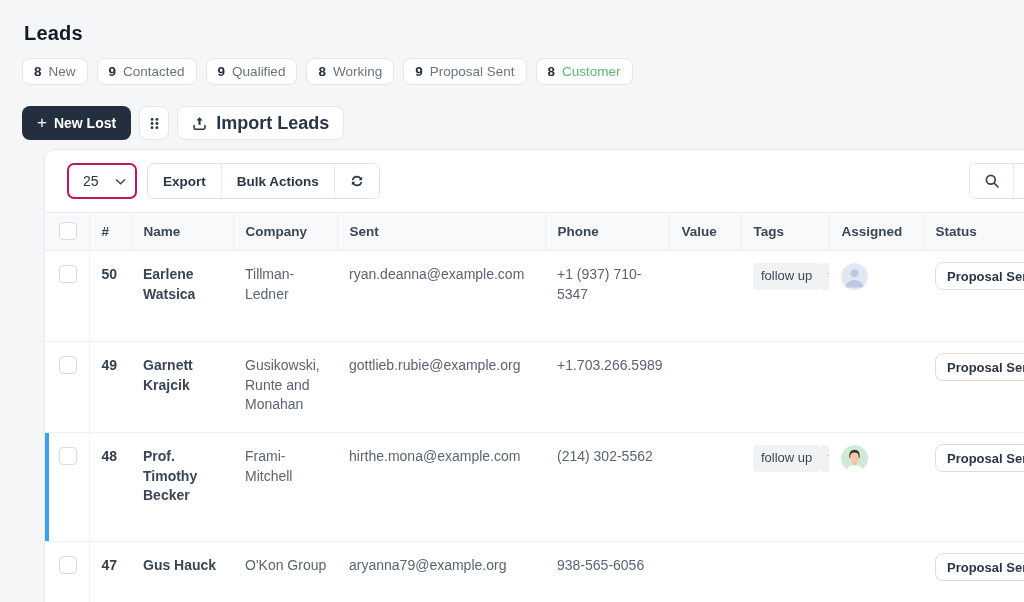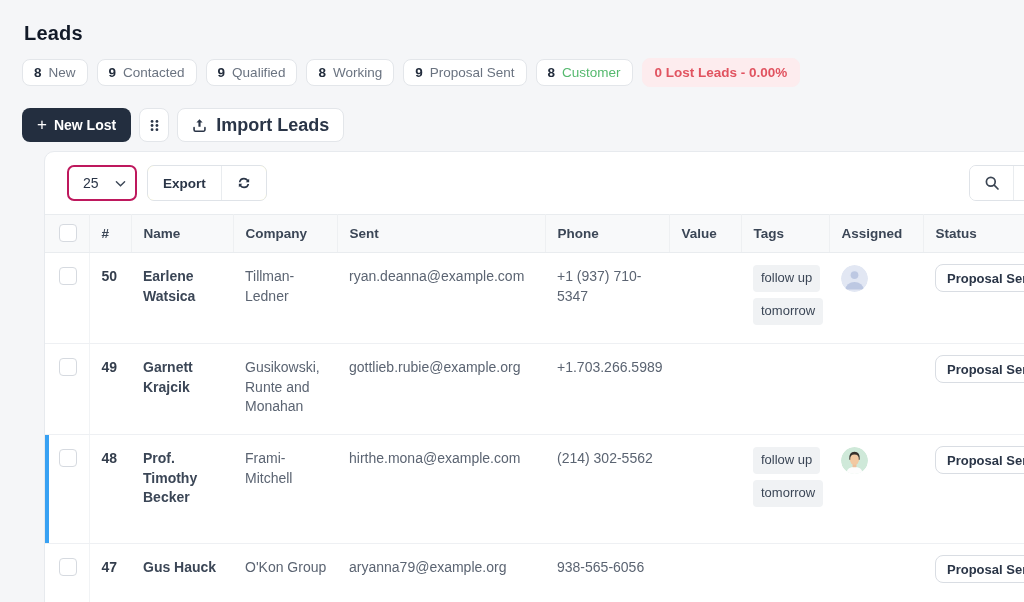--- a/index.html
+++ b/index.html
@@ -67,21 +67,21 @@
   tr.hlast td { height:80px; border-bottom:none; }
   tr.selected td:first-child { box-shadow: inset 4px 0 0 0 #38a1f3; }
 
   .cb { width:18px; height:18px; border:1px solid #d6dae0; border-radius:4px; background:#fff; cursor:pointer; margin-left:2px; }
   thead .cb { margin-top:-1px; }
   .num { font-weight:700; color:#333d4c; }
   .name { font-weight:700; color:#3b4656; }
 
   .tag { display:inline-block; background:#f0f2f4; border-radius:4px; padding:4px 8px 5px;
          font-size:13px; color:#3b4656; margin-bottom:6px; white-space:nowrap; }
-  .tags-wrap { display:flex; flex-direction:column; align-items:flex-start; margin-top:-2px; }
+  .tags-wrap { display:flex; flex-direction:row; align-items:flex-start; margin-top:-2px; }
 
   .avatar { width:27px; height:27px; border-radius:50%; overflow:hidden; display:block; margin-top:-2px; }
 
   .status-btn { display:inline-flex; align-items:center; gap:8px; background:#fff; border:1px solid #d9dde3;
                 border-radius:8px; padding:0 11px; height:28px; font-size:13px; font-weight:700; color:#2a3547;
                 font-family:inherit; cursor:pointer; white-space:nowrap; margin-top:-3px; }
 </style>
 </head>
 <body>
 
@@ -107,21 +107,20 @@
       <span class="label">Working</span>
     </span>
     <span class="badge">
       <span class="count">9</span>
       <span class="label">Proposal Sent</span>
     </span>
     <span class="badge">
       <span class="count">8</span>
       <span class="label green">Customer</span>
     </span>
-    <span class="badge lost">0 Lost Leads - 0.00%</span>
   </div>
 
   <div class="actions">
     <button class="btn-dark">
       <span class="plus">+</span>
       <span>New Lost</span>
     </button>
     <button class="btn-light btn-icon">
       <svg width="15" height="15" viewBox="0 0 16 16">
         <g fill="#2a3547">
@@ -147,20 +146,21 @@
 
     <div class="card-toolbar">
       <div class="select">
         <span>25</span>
         <svg class="chev" width="11" height="8" viewBox="0 0 12 8">
           <path d="M1.5 1.5 L6 6 L10.5 1.5" stroke="#3b4656" stroke-width="1.5" fill="none" stroke-linecap="round"></path>
         </svg>
       </div>
       <div class="btn-group">
         <button>Export</button>
+        <button>Bulk Actions</button>
         <button>
           <svg width="14" height="14" viewBox="0 0 16 16">
             <path fill="#2a3547" d="M8 2.1a5.9 5.9 0 0 1 4.7 2.3l1.2-1.2v4h-4l1.5-1.5A4.2 4.2 0 0 0 8 3.9 4.15 4.15 0 0 0 3.95 7H2.1A5.95 5.95 0 0 1 8 2.1zM8 13.9a5.9 5.9 0 0 1-4.7-2.3l-1.2 1.2v-4h4L4.6 10.3A4.2 4.2 0 0 0 8 12.1 4.15 4.15 0 0 0 12.05 9H13.9A5.95 5.95 0 0 1 8 13.9z"></path>
           </svg>
         </button>
       </div>
       <div class="search-group">
         <button class="search-btn">
           <svg width="16" height="16" viewBox="0 0 16 16">
             <circle cx="6.8" cy="6.8" r="4.4" stroke="#3c4654" stroke-width="1.7" fill="none"></circle>

